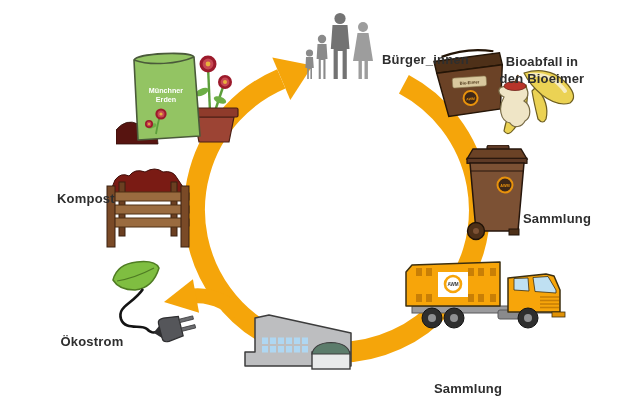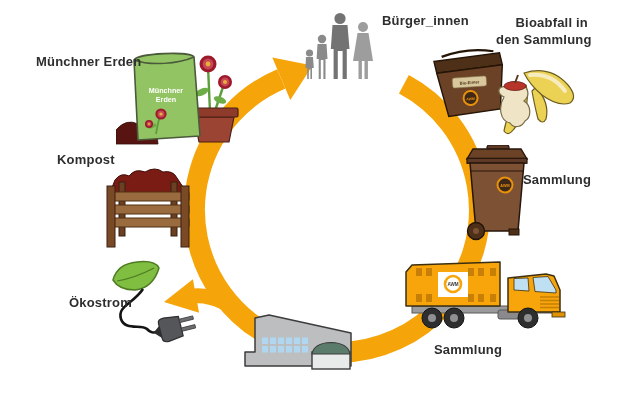--- a/index.html
+++ b/index.html
@@ -1,20 +1,20 @@
 <!DOCTYPE html>
 <html><head>
 <meta charset="utf-8">
 <style>
   html,body{margin:0;padding:0;background:#fff;}
   #stage{position:relative;width:640px;height:405px;background:#ffffff;overflow:hidden;
          font-family:"Liberation Sans",sans-serif;}
   .label{position:absolute;font-size:13px;font-weight:600;color:#2e2e2e;
-         letter-spacing:.2px;line-height:16.5px;white-space:nowrap;z-index:30;}
-  .label.center{text-align:right;}
+         letter-spacing:.2px;line-height:16.5px;white-space:nowrap;z-index:30;margin-top:39px;}
+  .label.center{text-align:center;}
   .label span{display:block;}
   svg{display:block;}
   .art{position:absolute;z-index:20;}
   #ring{position:absolute;left:0;top:0;z-index:10;}
 </style>
 </head>
 <body>
 
 <div id="stage">
 
@@ -195,33 +195,32 @@
       <ellipse cx="36" cy="82" rx="4.6" ry="2.2" fill="#6CAE45" transform="rotate(-20 36 82)"></ellipse>
       <circle cx="45" cy="70" r="5.6" fill="#9C1A2B"></circle>
         <circle cx="45" cy="70" r="3.5" fill="#C64853"></circle>
         <circle cx="45" cy="70" r="1.6" fill="#E9B13C"></circle>
       <circle cx="33" cy="80" r="4" fill="#9C1A2B"></circle>
         <circle cx="33" cy="80" r="2.4" fill="#C64853"></circle>
         <circle cx="33" cy="80" r="1.1" fill="#E9B13C"></circle>
     </g>
   </svg>
 
-  <div class="label" style="left:36px;top:54px">Münchner Erden</div>
 
   <div class="label" style="left:57px;top:152px">Kompost</div>
 
   <div class="label center" style="left:52px;top:295px;width:80px">
     <span>Ökostrom</span>
   </div>
 
 
   <div class="label" style="left:382px;top:13px">Bürger_innen</div>
 
   <div class="label center" style="left:496px;top:15px;width:92px">
     <span>Bioabfall in</span>
-    <span>den Sammlung</span>
+    <span>den Bioeimer</span>
   </div>
 
   <div class="label" style="left:523px;top:172px">Sammlung</div>
 
   <div class="label" style="left:434px;top:342px">Sammlung</div>
 
 </div>
 
 </body></html>

